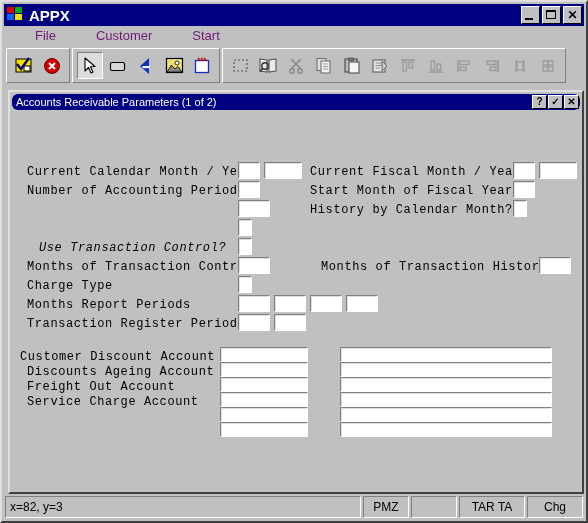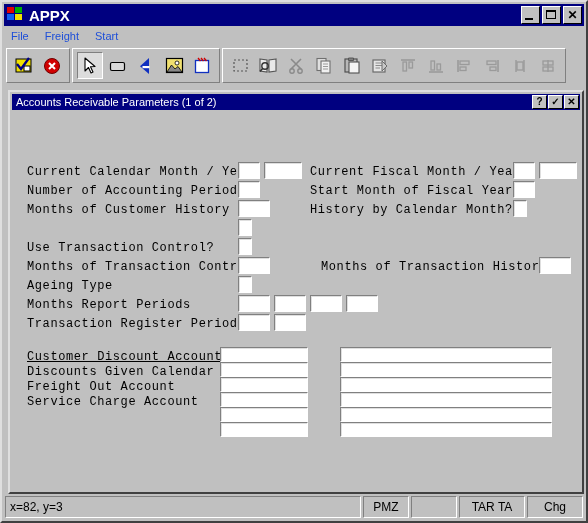--- a/index.html
+++ b/index.html
@@ -97,25 +97,26 @@
   
   #menubar {
     position: absolute;
     left: 2px; top: 25px;
     width: 580px; height: 18px;
     display: flex;
     align-items: center;
     background: #c0c0c0;
   }
   .menu-item {
-    font-size: 11px;
-    color: #1d4ed8;
+    font-size: 13px;
+    color: #701a75;
     padding: 1px 7px 2px 7px;
     margin-right: 2px;
     white-space: nowrap;
+    margin-left: 24px;
   }
 
   
   #toolbar {
     position: absolute;
     left: 2px; top: 44px;
     width: 580px; height: 39px;
     background: #c0c0c0;
     display: flex;
     align-items: center;
@@ -161,20 +162,21 @@
     border-right: 2px solid #404040;
     border-bottom: 2px solid #404040;
   }
   #child-titlebar {
     position: absolute;
     left: 2px; top: 2px;
     width: 568px; height: 16px;
     background: #000080;
     display: flex;
     align-items: center;
+    border-radius: 6px;
   }
   #child-title {
     color: #ffffff;
     font-size: 11px;
     margin-left: 4px;
     flex: 1;
     white-space: nowrap;
     overflow: hidden;
   }
   .child-btn {
@@ -284,21 +286,21 @@
     <div class="sysbtn">
       <span class="gl-max"></span>
     </div>
     <div class="sysbtn">
       <span class="gl-close">✕</span>
     </div>
   </div>
 
   <div id="menubar">
     <div class="menu-item">File</div>
-    <div class="menu-item">Freight</div>
+    <div class="menu-item">Customer</div>
     <div class="menu-item">Start</div>
   </div>
 
   <div id="toolbar">
 
     <div class="tb-group">
       <div class="tb-btn">
         <svg width="20" height="18" viewBox="0 0 20 18">
           <rect x="2" y="2" width="15" height="13" fill="#f0e000" stroke="#000000" stroke-width="1"></rect>
           <rect x="10" y="9" width="6" height="5" fill="#ffffff" stroke="#000000" stroke-width="1"></rect>
@@ -441,24 +443,23 @@
       </div>
       <div class="child-btn">
         <span>✕</span>
       </div>
     </div>
 
     <div id="child-body">
 
       <div class="form-label" style="left:15px; top:53px;">Current Calendar Month / Year</div>
       <div class="form-label" style="left:15px; top:72px;">Number of Accounting Periods</div>
-      <div class="form-label" style="left:15px; top:91px;">Months of Customer History</div>
-      <div class="form-label" style="left:15px; top:129px;">Use Transaction Control?</div>
+      <div class="form-label" style="left:27px; top:129px;font-style:italic;">Use Transaction Control?</div>
       <div class="form-label" style="left:15px; top:148px;">Months of Transaction Control</div>
-      <div class="form-label" style="left:15px; top:167px;">Ageing Type</div>
+      <div class="form-label" style="left:15px; top:167px;">Charge Type</div>
       <div class="form-label" style="left:15px; top:186px;">Months Report Periods</div>
       <div class="form-label" style="left:15px; top:205px;">Transaction Register Periods</div>
 
       <div class="field" style="left:226px; top:50px; width:22px; height:17px;">
         <input type="text" value="" style="">
       </div>
       <div class="field" style="left:252px; top:50px; width:38px; height:17px;">
         <input type="text" value="" style="">
       </div>
 
@@ -523,22 +524,22 @@
       </div>
 
       <div class="field" style="left:501px; top:88px; width:14px; height:17px;">
         <input type="text" value="" style="">
       </div>
 
       <div class="field" style="left:527px; top:145px; width:32px; height:17px;">
         <input type="text" value="" style="">
       </div>
 
-      <div class="form-label" style="left:15px; top:238px;text-decoration:underline;">Customer Discount Account</div>
-      <div class="form-label" style="left:15px; top:253px;">Discounts Given Calendar</div>
+      <div class="form-label" style="left:8px; top:238px;">Customer Discount Account</div>
+      <div class="form-label" style="left:15px; top:253px;">Discounts Ageing Account</div>
       <div class="form-label" style="left:15px; top:268px;">Freight Out Account</div>
       <div class="form-label" style="left:15px; top:283px;">Service Charge Account</div>
 
       <div class="field" style="left:208px; top:235px; width:88px; height:15px;">
         <input type="text" value="" style="">
       </div>
       <div class="field" style="left:208px; top:250px; width:88px; height:15px;">
         <input type="text" value="" style="">
       </div>
       <div class="field" style="left:208px; top:265px; width:88px; height:15px;">

